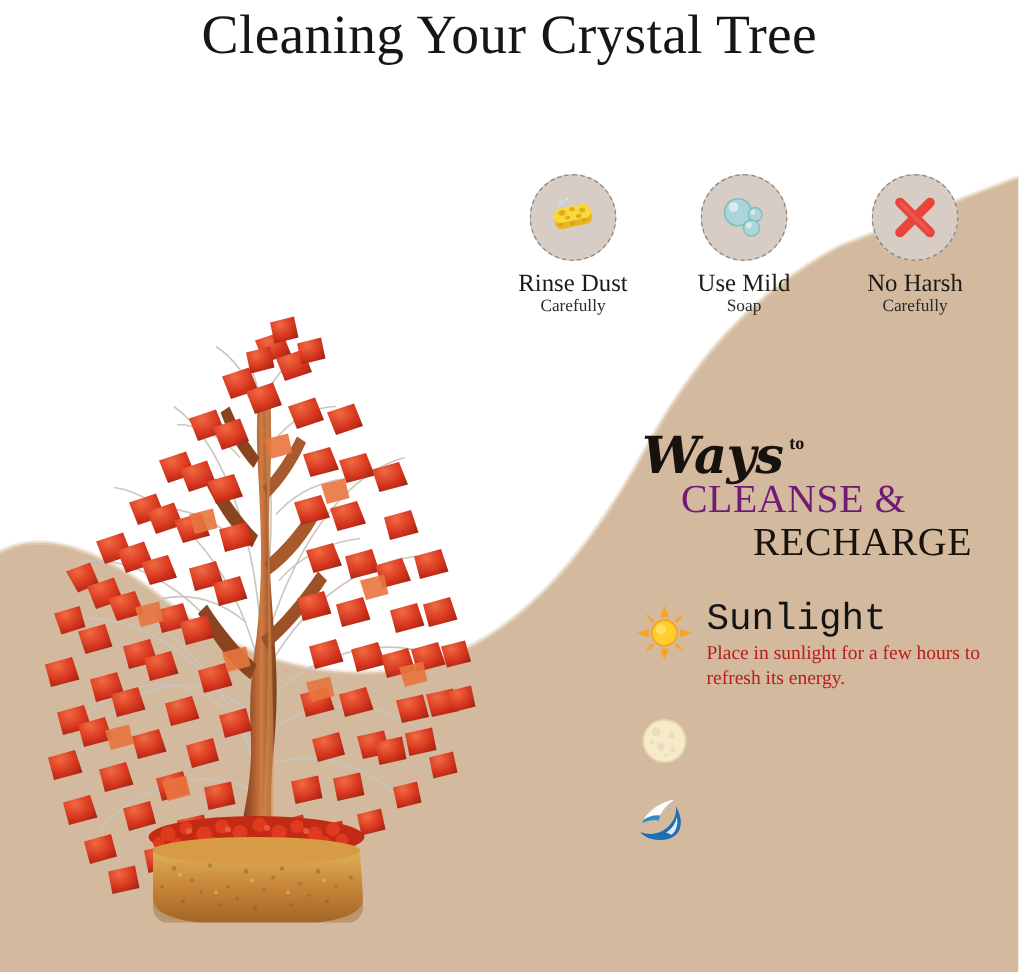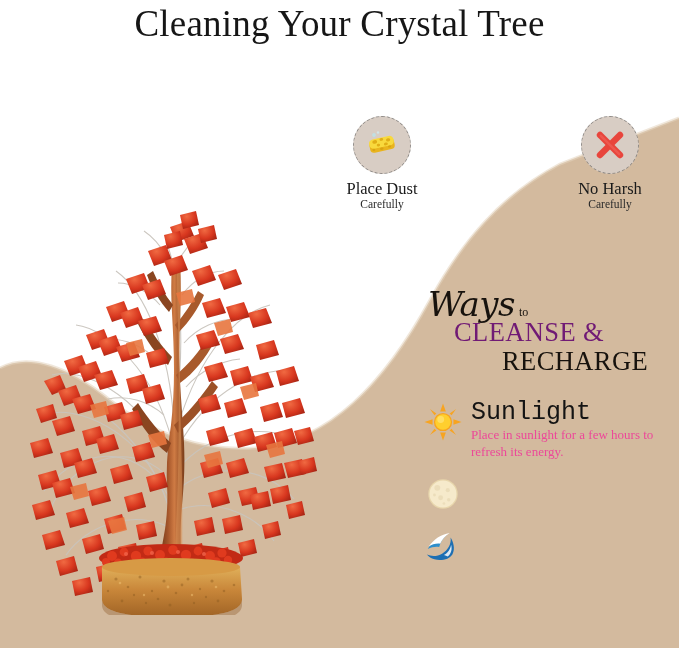--- a/index.html
+++ b/index.html
@@ -47,22 +47,23 @@
     font-size:16.5px;color:#1a1a1a;line-height:1.05;white-space:nowrap;
   }
   .badge-sub{
     font-family:"Liberation Serif", serif;
     font-size:11.5px;color:#2a2a2a;line-height:1.15;margin-top:1px;
   }
 
   
   .ways-wrap{position:absolute;left:424px;top:288px;width:250px;z-index:6;}
   .ways-line1{
-    display:flex;align-items:flex-end;gap:4px;
+    display:flex;align-items:flex-start;gap:4px;
     margin-left:4px;
+    font-weight:bold;
   }
   .ways-script{
     font-family:"DejaVu Serif", serif;
     font-style:italic;
     font-size:34px;
     color:#17120d;
     line-height:.95;
     letter-spacing:-.5px;
   }
   .ways-to{
@@ -84,21 +85,21 @@
   .methods{position:absolute;left:424px;top:400px;width:250px;z-index:6;}
   .method{display:flex;gap:9px;margin-bottom:12px;}
   .method-icon{width:38px;height:38px;flex:0 0 38px;margin-top:3px;}
   .method-body{padding-top:0;}
   .method-title{
     font-family:Liberation Mono, monospace;
     font-size:25px;color:#141414;line-height:1.0;
   }
   .method-desc{
     font-family:"Liberation Serif", serif;
-    font-size:13px;color:#ec4899;line-height:1.28;margin-top:2px;
+    font-size:13px;color:#b91c1c;line-height:1.28;margin-top:2px;
     max-width:205px;
   }
 
   
   .tree{position:absolute;left:8px;top:175px;width:330px;height:440px;z-index:5;}
 </style>
 </head>
 <body>
 
 <div id="canvas">
@@ -136,24 +137,38 @@
             <ellipse cx="13.5" cy="16.4" rx="1.7" ry="1.3" fill="#e0ae16"></ellipse>
             <ellipse cx="21" cy="16.8" rx="2" ry="1.4" fill="#e0ae16"></ellipse>
             <ellipse cx="8" cy="20" rx="1.5" ry="1.1" fill="#d9a411"></ellipse>
             <ellipse cx="16" cy="20.6" rx="1.8" ry="1.2" fill="#d9a411"></ellipse>
             <ellipse cx="24" cy="20" rx="1.6" ry="1.1" fill="#d9a411"></ellipse>
           </g>
           <circle cx="9" cy="7" r="1.9" fill="#bfe0e6" opacity=".95"></circle>
           <circle cx="13" cy="4.5" r="1.2" fill="#cfe9ee" opacity=".9"></circle>
         </svg>
       </div>
-      <div class="badge-title">Place Dust</div>
+      <div class="badge-title">Rinse Dust</div>
       <div class="badge-sub">Carefully</div>
     </div>
 
+    <div class="badge">
+      <div class="badge-circle">
+        <svg width="34" height="34" viewBox="0 0 34 34">
+          <circle cx="13" cy="13.5" r="9" fill="#a9d6da" stroke="#7fbdc4" stroke-width="1.1" opacity=".95"></circle>
+          <circle cx="10" cy="10" r="3.2" fill="#ddf0f2" opacity=".85"></circle>
+          <circle cx="24.5" cy="15" r="4.6" fill="#a9d6da" stroke="#7fbdc4" stroke-width="1" opacity=".95"></circle>
+          <circle cx="23" cy="13.4" r="1.7" fill="#ddf0f2" opacity=".85"></circle>
+          <circle cx="22" cy="24" r="5.4" fill="#a9d6da" stroke="#7fbdc4" stroke-width="1" opacity=".95"></circle>
+          <circle cx="20.3" cy="22.2" r="2" fill="#ddf0f2" opacity=".85"></circle>
+        </svg>
+      </div>
+      <div class="badge-title">Use Mild</div>
+      <div class="badge-sub">Soap</div>
+    </div>
 
     <div class="badge">
       <div class="badge-circle">
         <svg width="34" height="34" viewBox="0 0 34 34">
           <line x1="7" y1="7" x2="27" y2="27" stroke="#e8453c" stroke-width="6.4" stroke-linecap="round"></line>
           <line x1="27" y1="7" x2="7" y2="27" stroke="#e8453c" stroke-width="6.4" stroke-linecap="round"></line>
           <line x1="7.8" y1="7.8" x2="26.2" y2="26.2" stroke="#f2695f" stroke-width="2.4" stroke-linecap="round" opacity=".55"></line>
         </svg>
       </div>
       <div class="badge-title">No Harsh</div>

